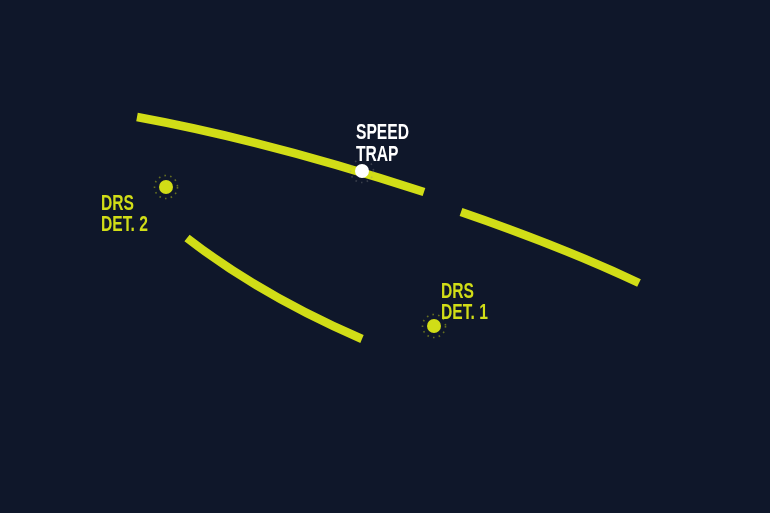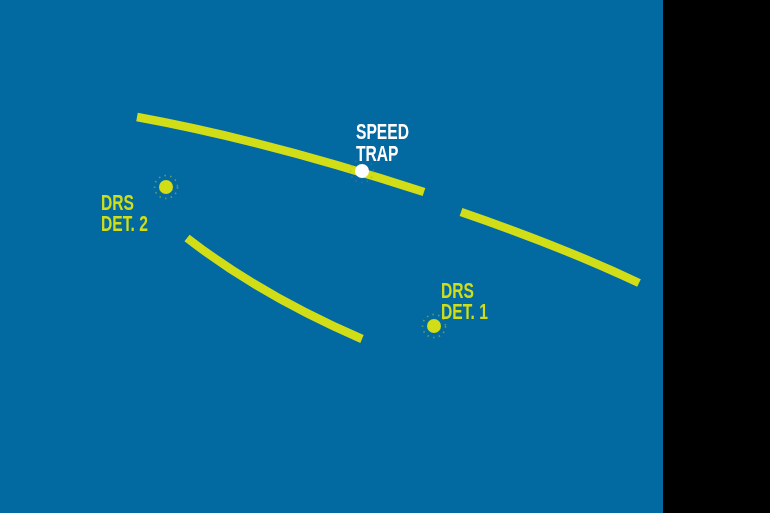--- a/index.html
+++ b/index.html
@@ -2,23 +2,23 @@
 <html><head>
 <meta charset="utf-8">
 <style>
   html, body {
     margin: 0;
     padding: 0;
     background: #000000;
   }
   .stage {
     position: relative;
-    width: 663px;
+    width: 770px;
     height: 513px;
-    background: #0369a1;
+    background: #0f172a;
     overflow: hidden;
     font-family: "Liberation Sans", sans-serif;
   }
   .stage svg {
     position: absolute;
     left: 0;
     top: 0;
   }
   .map-label {
     position: absolute;

